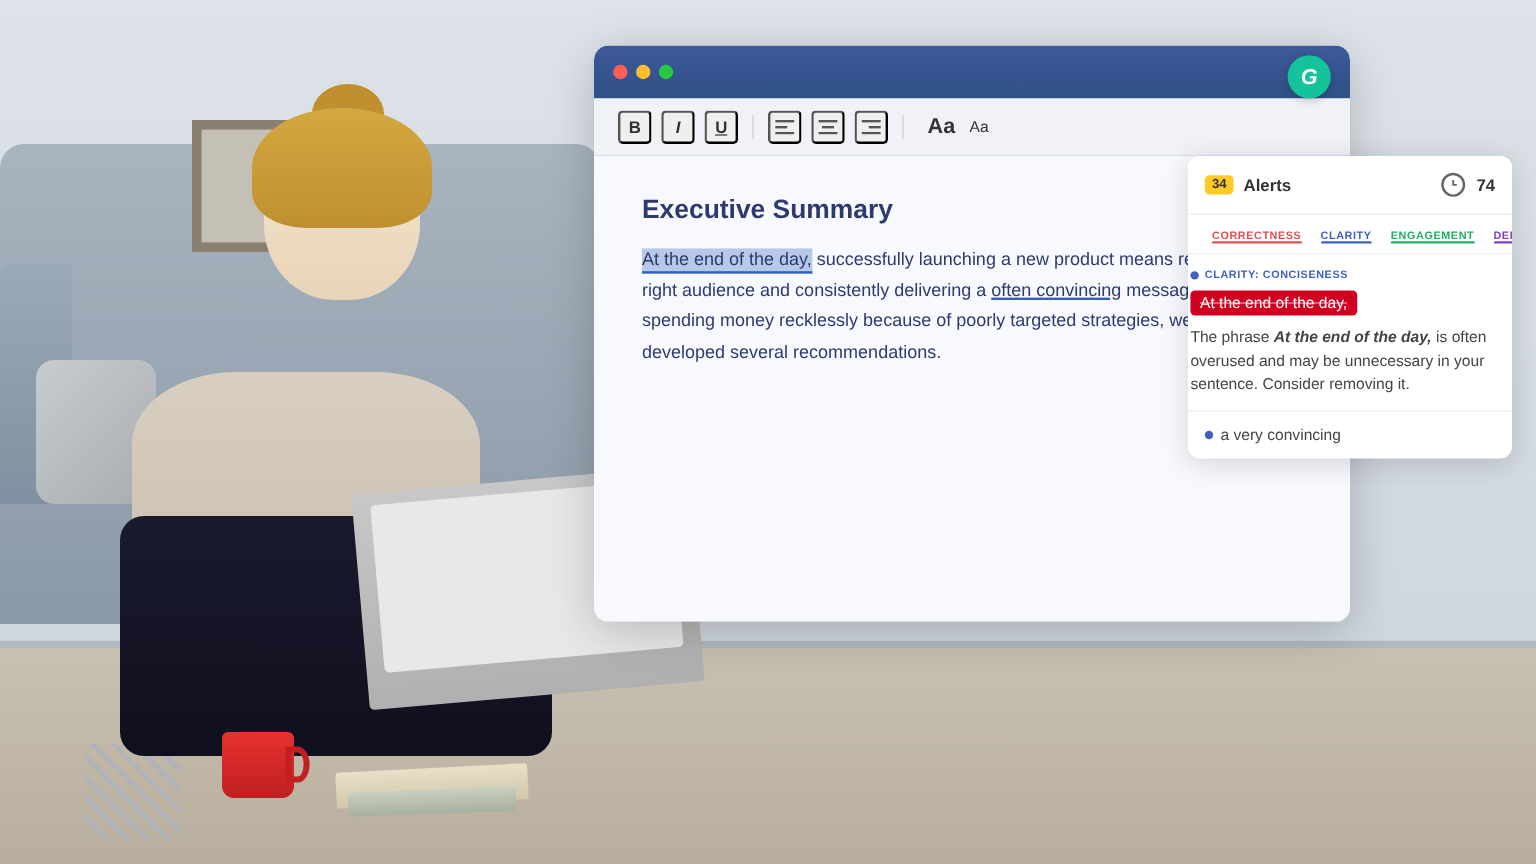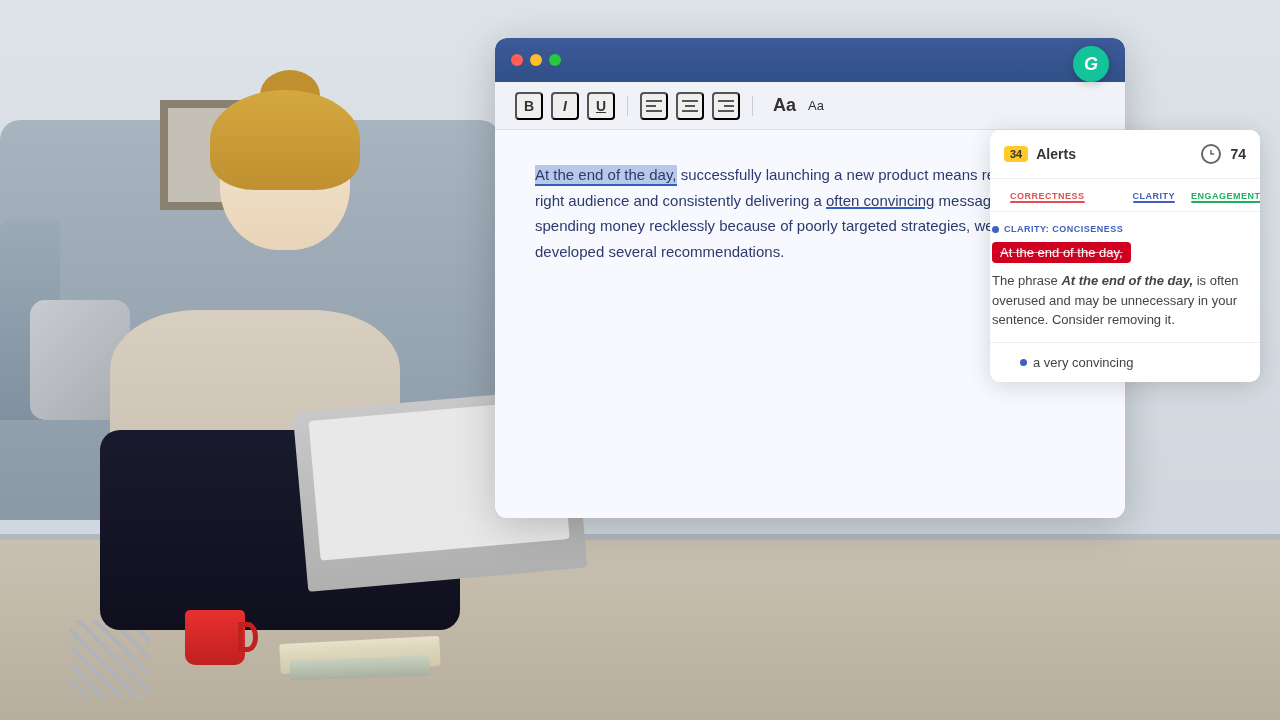--- a/index.html
+++ b/index.html
@@ -409,21 +409,21 @@
 
     .alert-tab {
       font-size: 9px;
       font-weight: 600;
       letter-spacing: 0.5px;
       text-transform: uppercase;
       padding: 4px 6px;
     }
     .tab-correctness { color: #e05050; }
     .tab-correctness::after { content: ''; display: block; height: 2px; background: #e05050; border-radius: 1px; }
-    .tab-clarity { color: #4060c0; margin-left: 32px; }
+    .tab-clarity { color: #4060c0; }
     .tab-clarity::after { content: ''; display: block; height: 2px; background: #4060c0; border-radius: 1px; }
     .tab-engagement { color: #20b060; }
     .tab-engagement::after { content: ''; display: block; height: 2px; background: #20b060; border-radius: 1px; }
     .tab-delivery { color: #8040c0; }
     .tab-delivery::after { content: ''; display: block; height: 2px; background: #8040c0; border-radius: 1px; }
 
     
     .clarity-card {
       padding: 12px 2px;
       border-bottom: 1px solid #eee;
@@ -466,21 +466,20 @@
       line-height: 1.5;
     }
     .clarity-desc em {
       font-style: italic;
       font-weight: 600;
     }
 
     
     .suggestion-card {
       padding: 12px 14px;
-      margin-left: 16px;
     }
 
     .suggestion-label {
       display: flex;
       align-items: center;
       gap: 6px;
       font-size: 13px;
       color: #333;
     }
     .suggestion-dot {
@@ -581,20 +580,21 @@
           <rect x="6" y="5" width="10" height="2" fill="#555"></rect>
           <rect x="0" y="10" width="16" height="2" fill="#555"></rect>
         </svg>
     </button>
     <div class="toolbar-sep"></div>
     <span class="toolbar-font-large">Aa</span>
     <span class="toolbar-font-small">Aa</span>
   </div>
 
   <div class="editor-body">
+    <div class="doc-title">Executive Summary</div>
     <div class="doc-text">
       <span class="highlight-blue">At the end of the day,</span> successfully launching a new product means reaching the right audience and consistently delivering a <span class="underline-text">often convincing</span> message. To avoid spending money recklessly because of poorly targeted strategies, we have developed several recommendations.
     </div>
   </div>
 </div>
 
 <div class="alerts-panel">
   <div class="alerts-header">
     <div style="display:flex;align-items:center;">
       <span class="alerts-badge">34</span>

